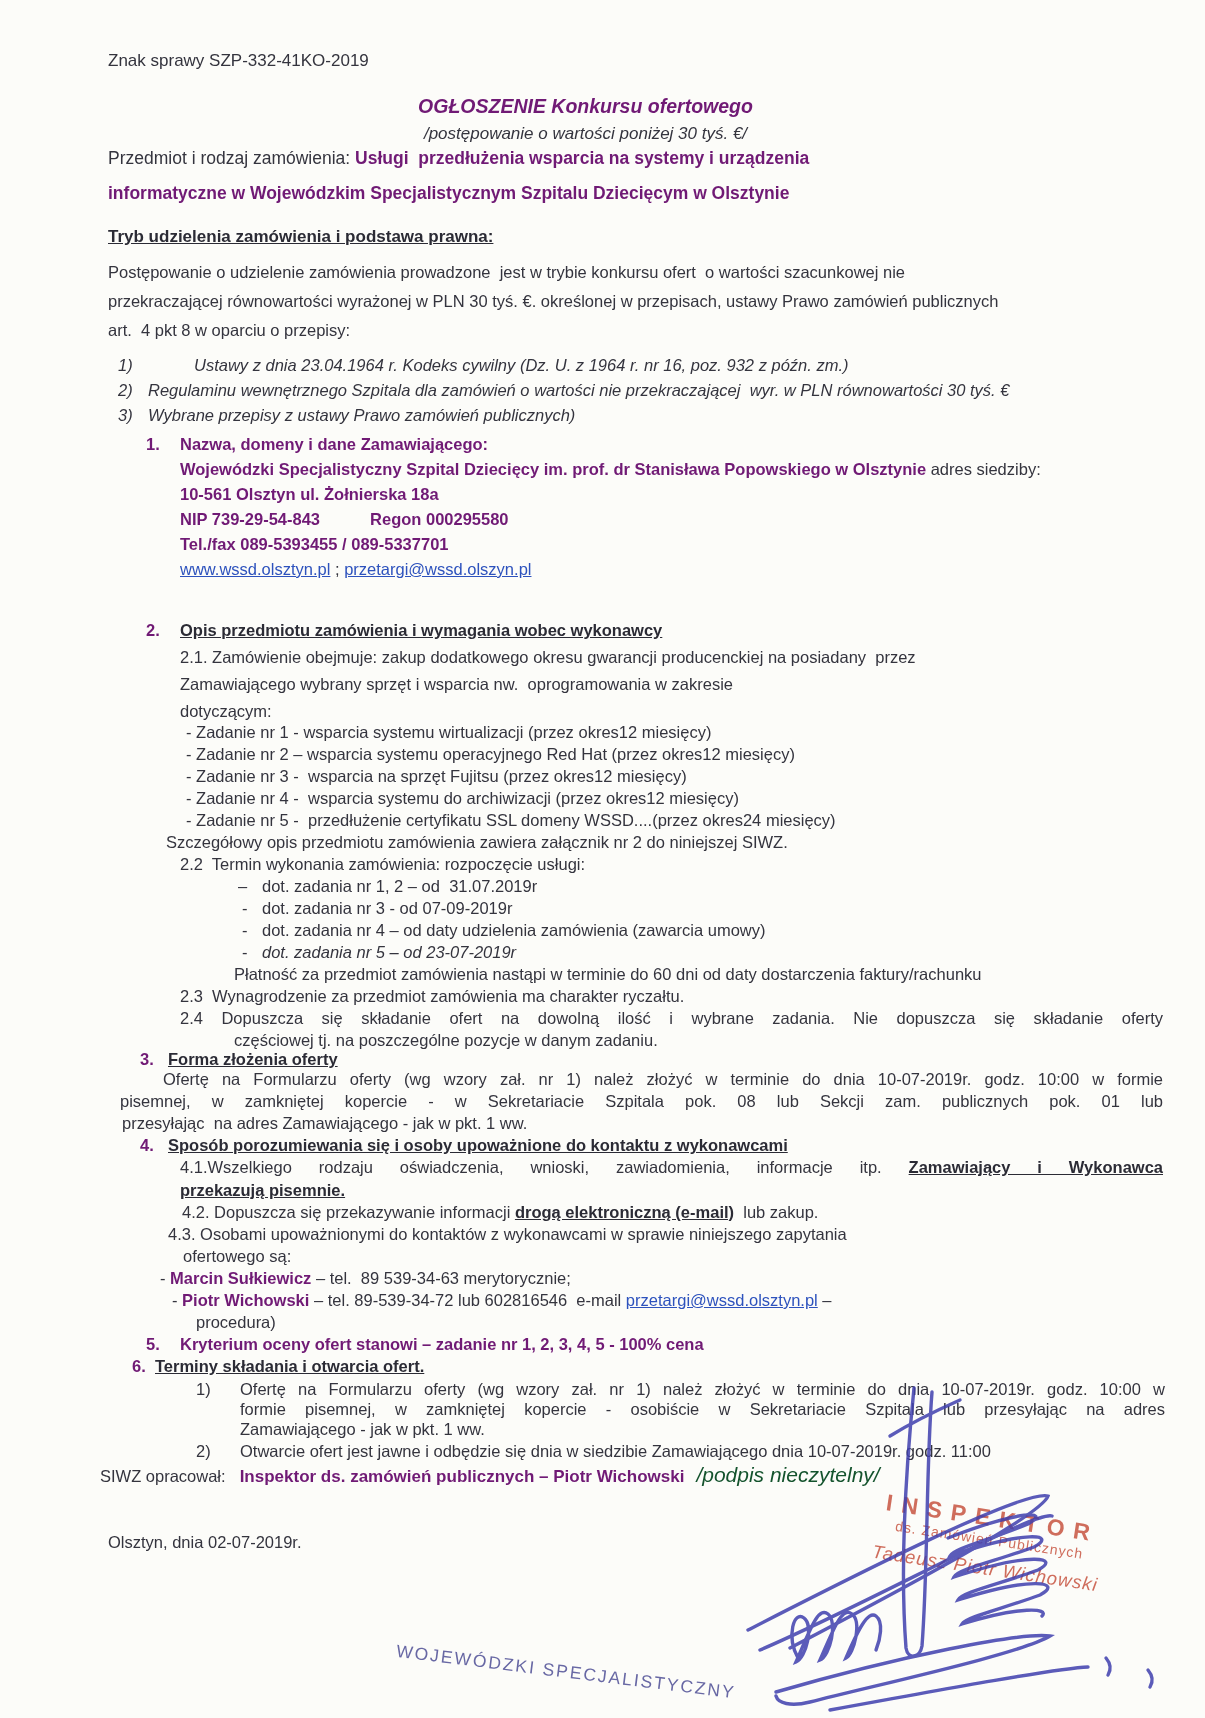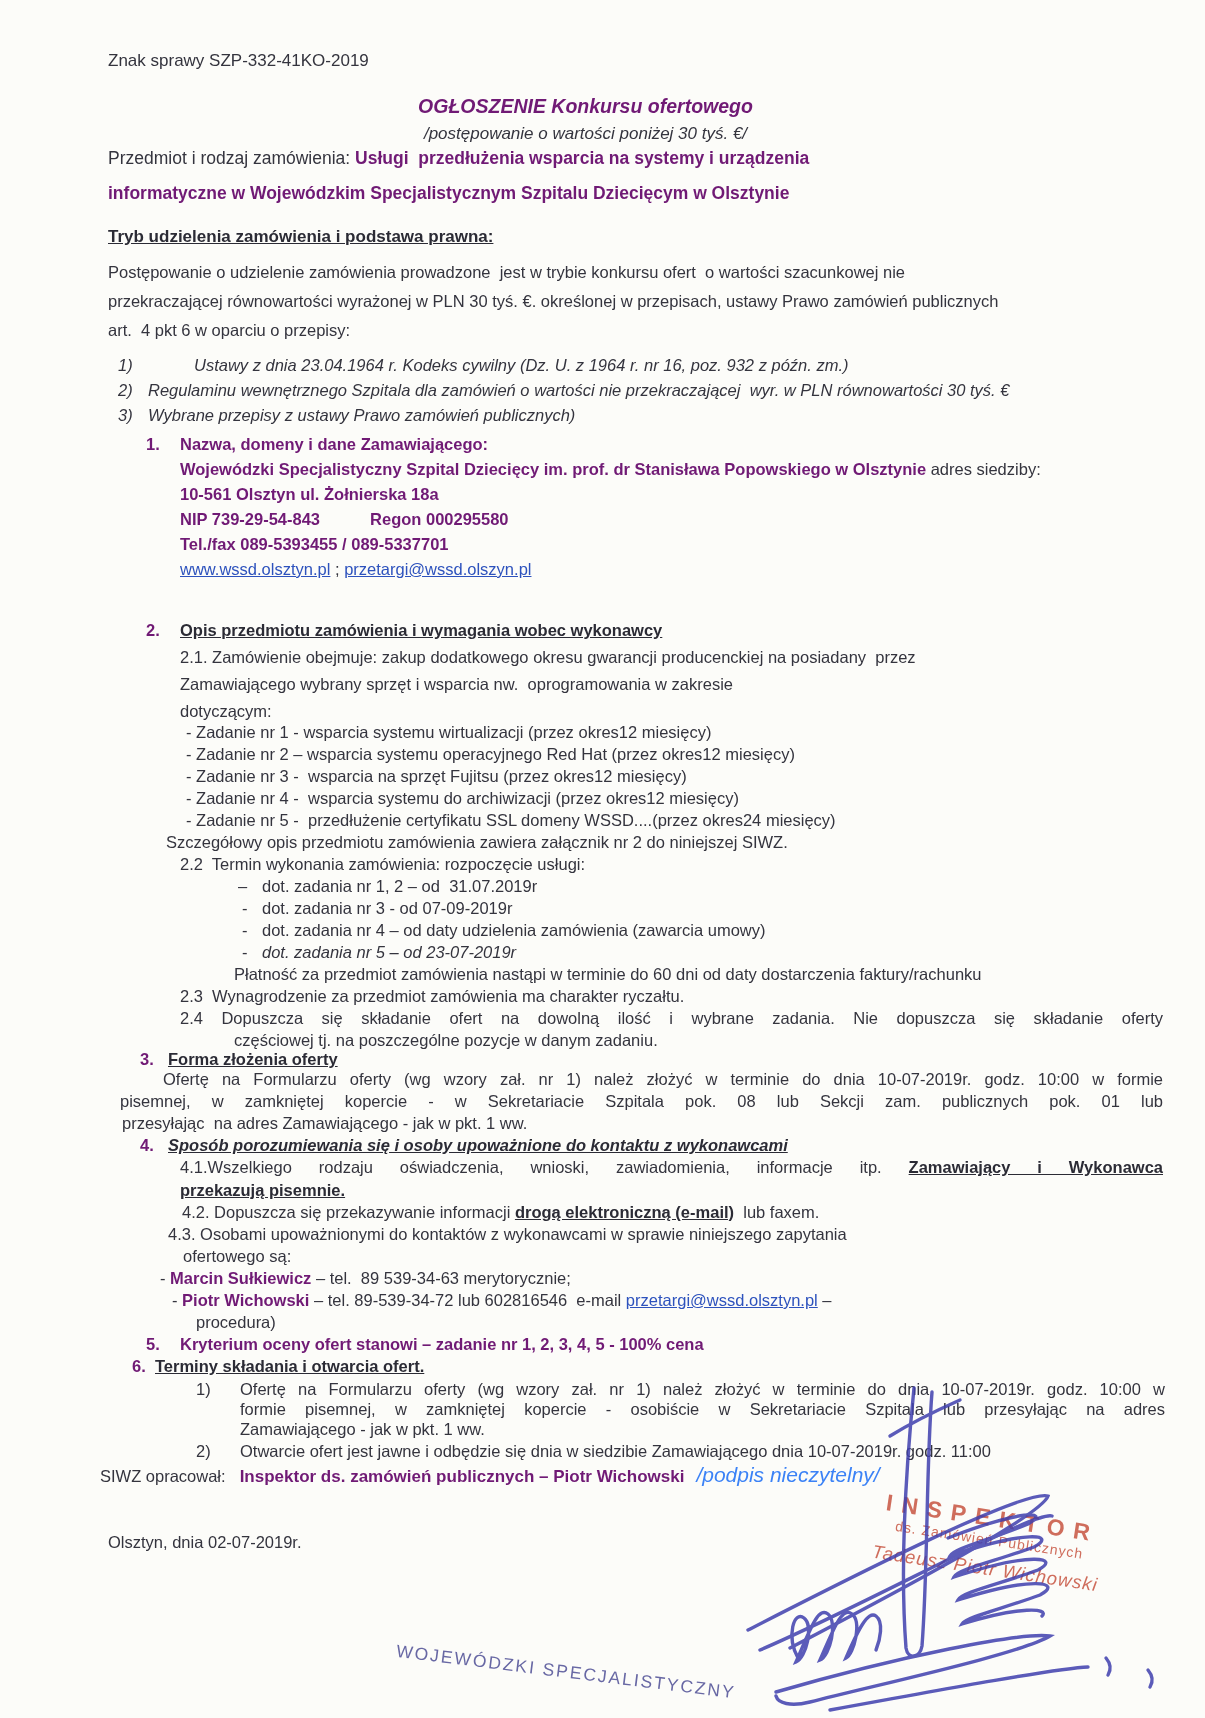--- a/index.html
+++ b/index.html
@@ -42,21 +42,21 @@
 
   <div class="ln fs17" style="left:108px;top:50px;">Znak sprawy SZP-332-41KO-2019</div>
   <div class="ln center b i fs19" style="top:94px;">OGŁOSZENIE Konkursu ofertowego</div>
   <div class="ln center i fs17" style="top:123px;">/postępowanie o wartości poniżej 30 tyś. €/</div>
   <div class="ln fs175" style="left:108px;top:148px;"><span>Przedmiot i rodzaj zamówienia: </span><span class="b">Usługi  przedłużenia wsparcia na systemy i urządzenia</span></div>
   <div class="ln b fs175" style="left:108px;top:183px;">informatyczne w Wojewódzkim Specjalistycznym Szpitalu Dziecięcym w Olsztynie</div>
 
   <div class="ln bu fs17" style="left:108px;top:226px;">Tryb udzielenia zamówienia i podstawa prawna:</div>
   <div class="ln" style="left:108px;top:262px;">Postępowanie o udzielenie zamówienia prowadzone  jest w trybie konkursu ofert  o wartości szacunkowej nie</div>
   <div class="ln" style="left:108px;top:291px;">przekraczającej równowartości wyrażonej w PLN 30 tyś. €. określonej w przepisach, ustawy Prawo zamówień publicznych</div>
-  <div class="ln" style="left:108px;top:320px;">art.  4 pkt 6 w oparciu o przepisy:</div>
+  <div class="ln" style="left:108px;top:320px;">art.  4 pkt 8 w oparciu o przepisy:</div>
 
   <div class="ln i" style="left:118px;top:355px;">1)</div>
   <div class="ln i" style="left:148px;top:355px;margin-left:46px;">Ustawy z dnia 23.04.1964 r. Kodeks cywilny (Dz. U. z 1964 r. nr 16, poz. 932 z późn. zm.)</div>
   <div class="ln i" style="left:118px;top:380px;">2)</div>
   <div class="ln i" style="left:148px;top:380px;">Regulaminu wewnętrznego Szpitala dla zamówień o wartości nie przekraczającej  wyr. w PLN równowartości 30 tyś. €</div>
   <div class="ln i" style="left:118px;top:405px;">3)</div>
   <div class="ln i" style="left:148px;top:405px;">Wybrane przepisy z ustawy Prawo zamówień publicznych)</div>
 
   <div class="ln b" style="left:146px;top:434px;">1.</div>
   <div class="ln b" style="left:180px;top:434px;">Nazwa, domeny i dane Zamawiającego:</div>
@@ -91,42 +91,42 @@
   <div class="ln j" style="left:180px;top:1008px;width:983px;">2.4  Dopuszcza  się  składanie  ofert  na  dowolną  ilość  i  wybrane  zadania.  Nie  dopuszcza  się  składanie  oferty</div>
   <div class="ln" style="left:234px;top:1030px;">częściowej tj. na poszczególne pozycje w danym zadaniu.</div>
 
   <div class="ln b" style="left:140px;top:1049px;">3.</div>
   <div class="ln bu" style="left:168px;top:1049px;">Forma złożenia oferty</div>
   <div class="ln j" style="left:163px;top:1069px;width:1000px;">Ofertę na Formularzu oferty (wg wzory zał. nr 1) należ złożyć w terminie do dnia 10-07-2019r. godz. 10:00 w formie</div>
   <div class="ln j" style="left:120px;top:1091px;width:1043px;">pisemnej, w zamkniętej kopercie  - w Sekretariacie Szpitala pok. 08 lub Sekcji zam. publicznych pok. 01 lub</div>
   <div class="ln" style="left:122px;top:1113px;">przesyłając  na adres Zamawiającego - jak w pkt. 1 ww.</div>
 
   <div class="ln b" style="left:140px;top:1135px;">4.</div>
-  <div class="ln bu" style="left:168px;top:1135px;font-style:italic;">Sposób porozumiewania się i osoby upoważnione do kontaktu z wykonawcami</div>
+  <div class="ln bu" style="left:168px;top:1135px;">Sposób porozumiewania się i osoby upoważnione do kontaktu z wykonawcami</div>
   <div class="ln j" style="left:180px;top:1157px;width:983px;"><span>4.1.Wszelkiego  rodzaju  oświadczenia,  wnioski,  zawiadomienia,  informacje  itp.  </span><span class="bu">Zamawiający  i  Wykonawca</span></div>
   <div class="ln bu" style="left:180px;top:1180px;">przekazują pisemnie.</div>
-  <div class="ln" style="left:182px;top:1202px;"><span>4.2. Dopuszcza się przekazywanie informacji </span><span class="bu">drogą elektroniczną (e-mail)</span><span>  lub faxem.</span></div>
+  <div class="ln" style="left:182px;top:1202px;"><span>4.2. Dopuszcza się przekazywanie informacji </span><span class="bu">drogą elektroniczną (e-mail)</span><span>  lub zakup.</span></div>
   <div class="ln" style="left:168px;top:1224px;">4.3. Osobami upoważnionymi do kontaktów z wykonawcami w sprawie niniejszego zapytania</div>
   <div class="ln" style="left:183px;top:1246px;">ofertowego są:</div>
   <div class="ln" style="left:160px;top:1268px;"><span>- </span><span class="b">Marcin Sułkiewicz</span><span> – tel.  89 539-34-63 merytorycznie;</span></div>
   <div class="ln" style="left:172px;top:1290px;"><span>- </span><span class="b">Piotr Wichowski</span><span> – tel. 89-539-34-72 lub 602816546  e-mail </span><span class="lnk">przetargi@wssd.olsztyn.pl</span><span> –</span></div>
   <div class="ln" style="left:196px;top:1312px;">procedura)</div>
 
   <div class="ln b" style="left:146px;top:1334px;">5.</div>
   <div class="ln b" style="left:180px;top:1334px;">Kryterium oceny ofert stanowi – zadanie nr 1, 2, 3, 4, 5 - 100% cena</div>
   <div class="ln b" style="left:132px;top:1356px;">6.</div>
   <div class="ln bu" style="left:155px;top:1356px;">Terminy składania i otwarcia ofert.</div>
   <div class="ln" style="left:196px;top:1379px;">1)</div>
   <div class="ln j" style="left:240px;top:1379px;width:925px;">Ofertę na Formularzu oferty (wg wzory zał. nr 1) należ złożyć w terminie do dnia 10-07-2019r. godz. 10:00 w</div>
   <div class="ln j" style="left:240px;top:1399px;width:925px;">formie pisemnej, w zamkniętej kopercie   - osobiście w Sekretariacie Szpitala lub przesyłając na adres</div>
   <div class="ln" style="left:240px;top:1419px;">Zamawiającego - jak w pkt. 1 ww.</div>
   <div class="ln" style="left:196px;top:1441px;">2)</div>
   <div class="ln" style="left:240px;top:1441px;">Otwarcie ofert jest jawne i odbędzie się dnia w siedzibie Zamawiającego dnia 10-07-2019r. godz. 11:00</div>
 
-  <div class="ln" style="left:100px;top:1462px;"><span>SIWZ opracował:</span><span style="display:inline-block;width:14px;"></span><span class="b" style="font-size:17px;">Inspektor ds. zamówień publicznych – Piotr Wichowski</span><span style="display:inline-block;width:12px;"></span><span class="i" style="font-size:21px;color:#3b82f6;">/podpis nieczytelny/</span></div>
+  <div class="ln" style="left:100px;top:1462px;"><span>SIWZ opracował:</span><span style="display:inline-block;width:14px;"></span><span class="b" style="font-size:17px;">Inspektor ds. zamówień publicznych – Piotr Wichowski</span><span style="display:inline-block;width:12px;"></span><span class="i" style="font-size:21px;color:#14532d;">/podpis nieczytelny/</span></div>
   <div class="ln" style="left:108px;top:1532px;">Olsztyn, dnia 02-07-2019r.</div>
 
   <div class="stamp-red">
     <div class="l1">INSPEKTOR</div>
     <div class="l2">ds. Zamówień Publicznych</div>
     <div class="l3">Tadeusz Piotr Wichowski</div>
   </div>
 
   <div class="stamp-purple">
     <div class="s1">WOJEWÓDZKI SPECJALISTYCZNY</div>

